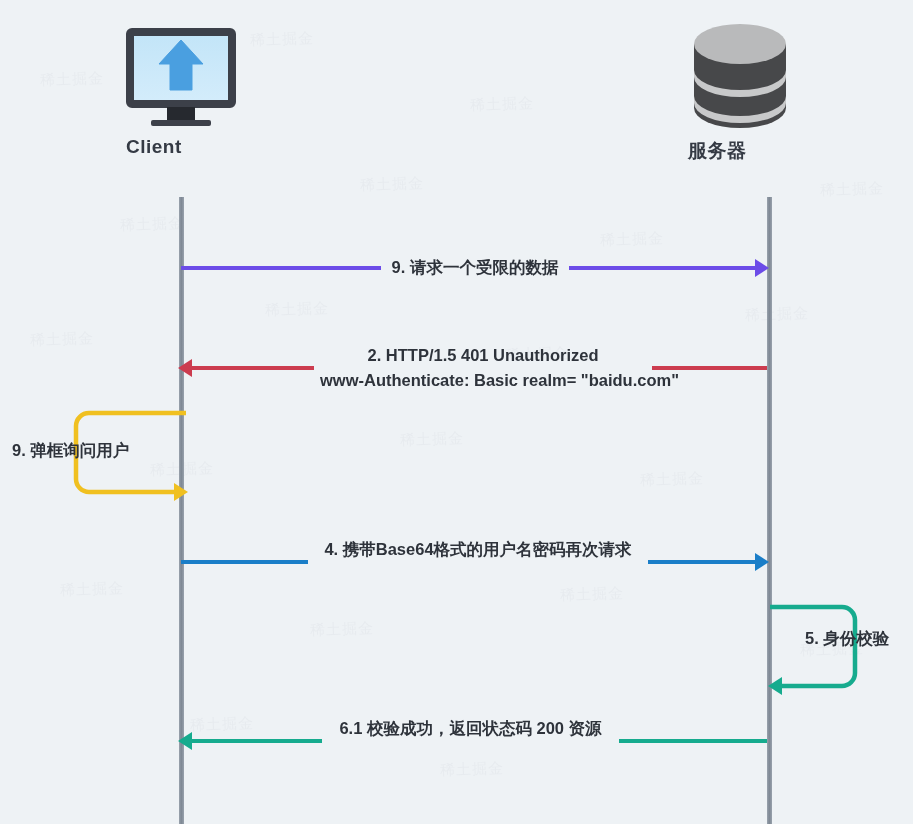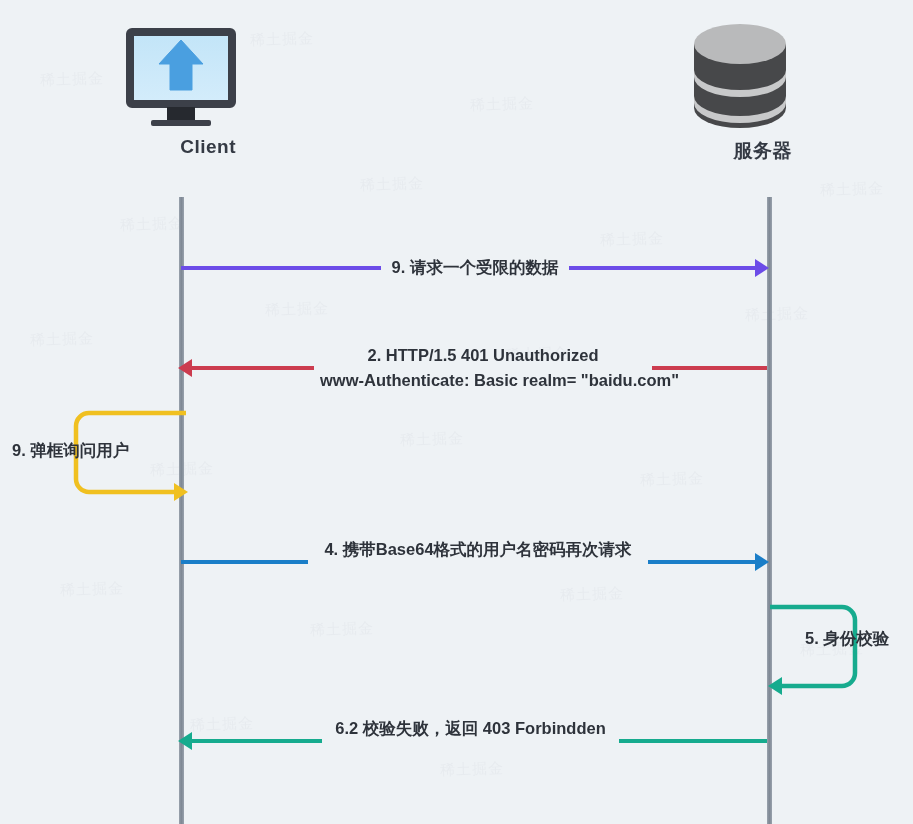--- a/index.html
+++ b/index.html
@@ -31,21 +31,21 @@
     letter-spacing: 1px;
     white-space: nowrap;
     transform: rotate(-2deg);
     user-select: none;
   }
 
   
   .actor {
     position: absolute;
     z-index: 4;
-    text-align: right;
+    text-align: left;
   }
   .actor-label {
     font-size: 19px;
     font-weight: bold;
     color: #343a44;
     margin-top: 8px;
     letter-spacing: 0.5px;
   }
 
   
@@ -266,18 +266,18 @@
       <path d="M20 82 L6 91 L20 100 Z" fill="#16ab8e"></path>
     </svg>
   </div>
   <div class="selfloop-label" style="left:805px; top:628px;">5. 身份校验</div>
 
   <div class="msg">
     <div class="msg-line" style="left:192px; top:739px; width:130px; background:#16ab8e;"></div>
     <div class="msg-line" style="left:619px; top:739px; width:148px; background:#16ab8e;"></div>
     <div class="arrowhead" style="left:178px; top:732px; border-right:14px solid #16ab8e;"></div>
     <div class="msg-text" style="left:322px; top:716px; width:297px;">
-      <span class="ln">6.2 校验失败，返回 403 Forbindden</span>
+      <span class="ln">6.1 校验成功，返回状态码 200 资源</span>
     </div>
   </div>
 
 
 </div>
 
 </body></html>

